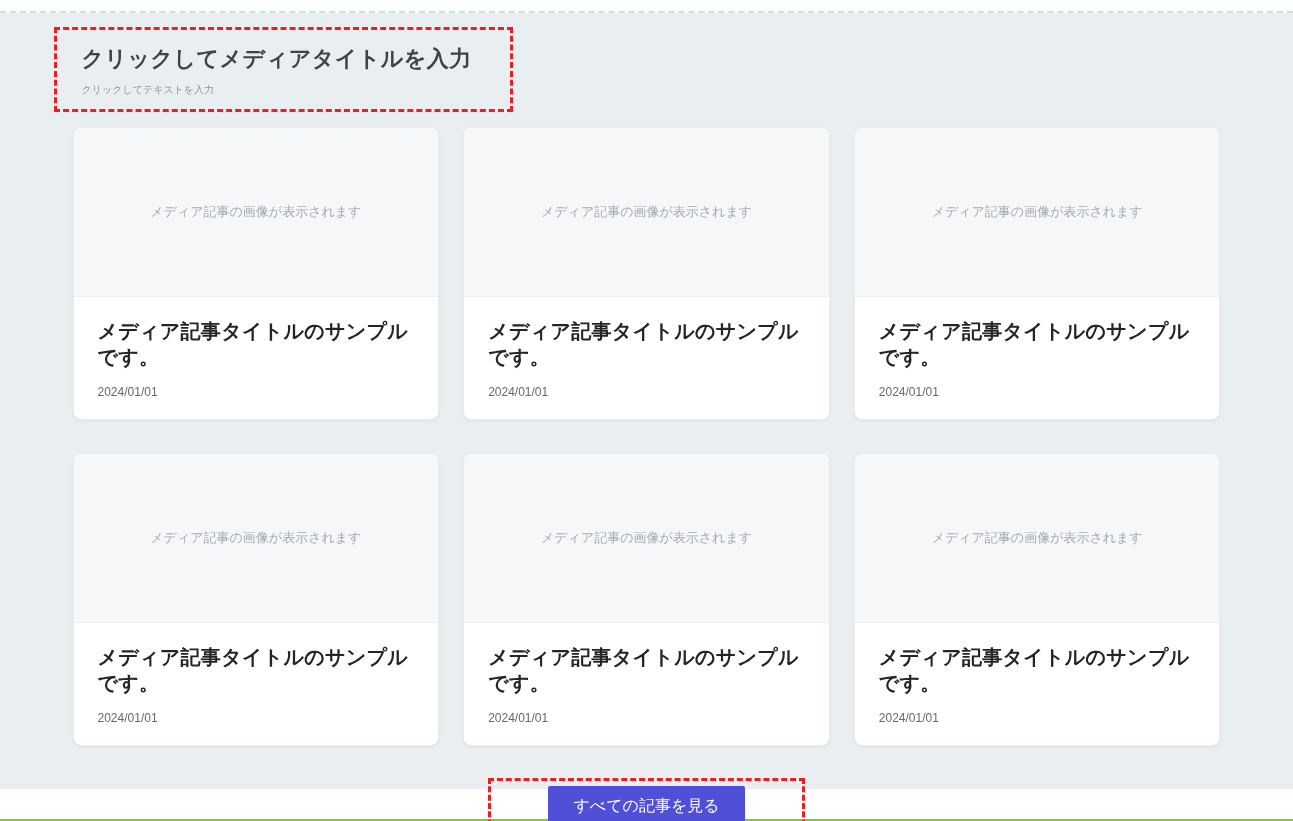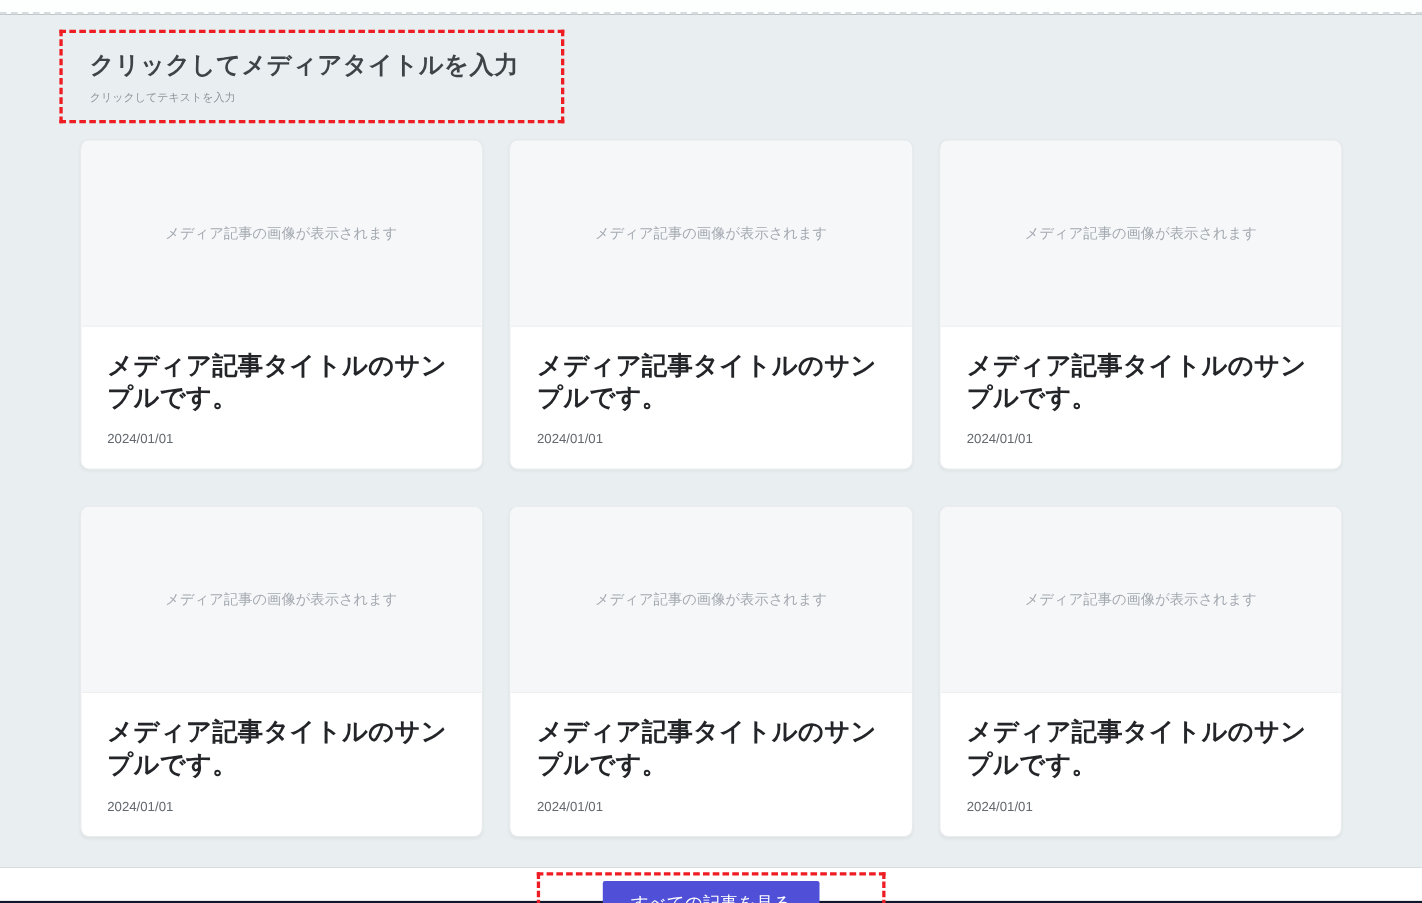--- a/index.html
+++ b/index.html
@@ -8,21 +8,21 @@
     --section-bg:#e9eef0;
     --card-bg:#ffffff;
     --image-bg:#f6f7f9;
   }
   *{margin:0;padding:0;box-sizing:border-box;}
   html,body{background:#ffffff;}
   body{
     font-family:"Liberation Sans","DejaVu Sans",sans-serif;
     width:1293px;height:821px;overflow:hidden;
   }
-  .page{width:1293px;height:821px;background:#0f172a;}
+  .page{width:1293px;height:821px;background:#84cc16;}
   .top-strip{
     height:13px;background:#fdfefe;
     border-bottom:2px dashed #d7dcde;
   }
   .media-section{
     background:var(--section-bg);
     height:776px;
     padding:14px 0 0 0;
   }
   .container{width:1148px;margin:0 auto;}
@@ -55,21 +55,21 @@
     cursor:pointer;
   }
   .card-image{
     height:169px;background:var(--image-bg);
     border-bottom:1px solid #edeff1;
     display:flex;align-items:center;justify-content:center;
   }
   .card-image span{font-size:13px;color:#a3a9b0;}
   .card-body{padding:21px 24px 20px 24px;}
   .card-title{
-    font-size:23px;font-weight:bold;color:#232529;
+    font-size:20px;font-weight:bold;color:#232529;
     line-height:1.3;letter-spacing:.3px;
   }
   .card-date{font-size:12px;color:#63696e;margin-top:15px;}
   .button-row{display:flex;justify-content:center;margin-top:32px;}
   .button-edit-frame{
     border:3px dashed var(--accent-red);
     padding:5px 57px;
   }
   .view-all-button{
     display:block;

